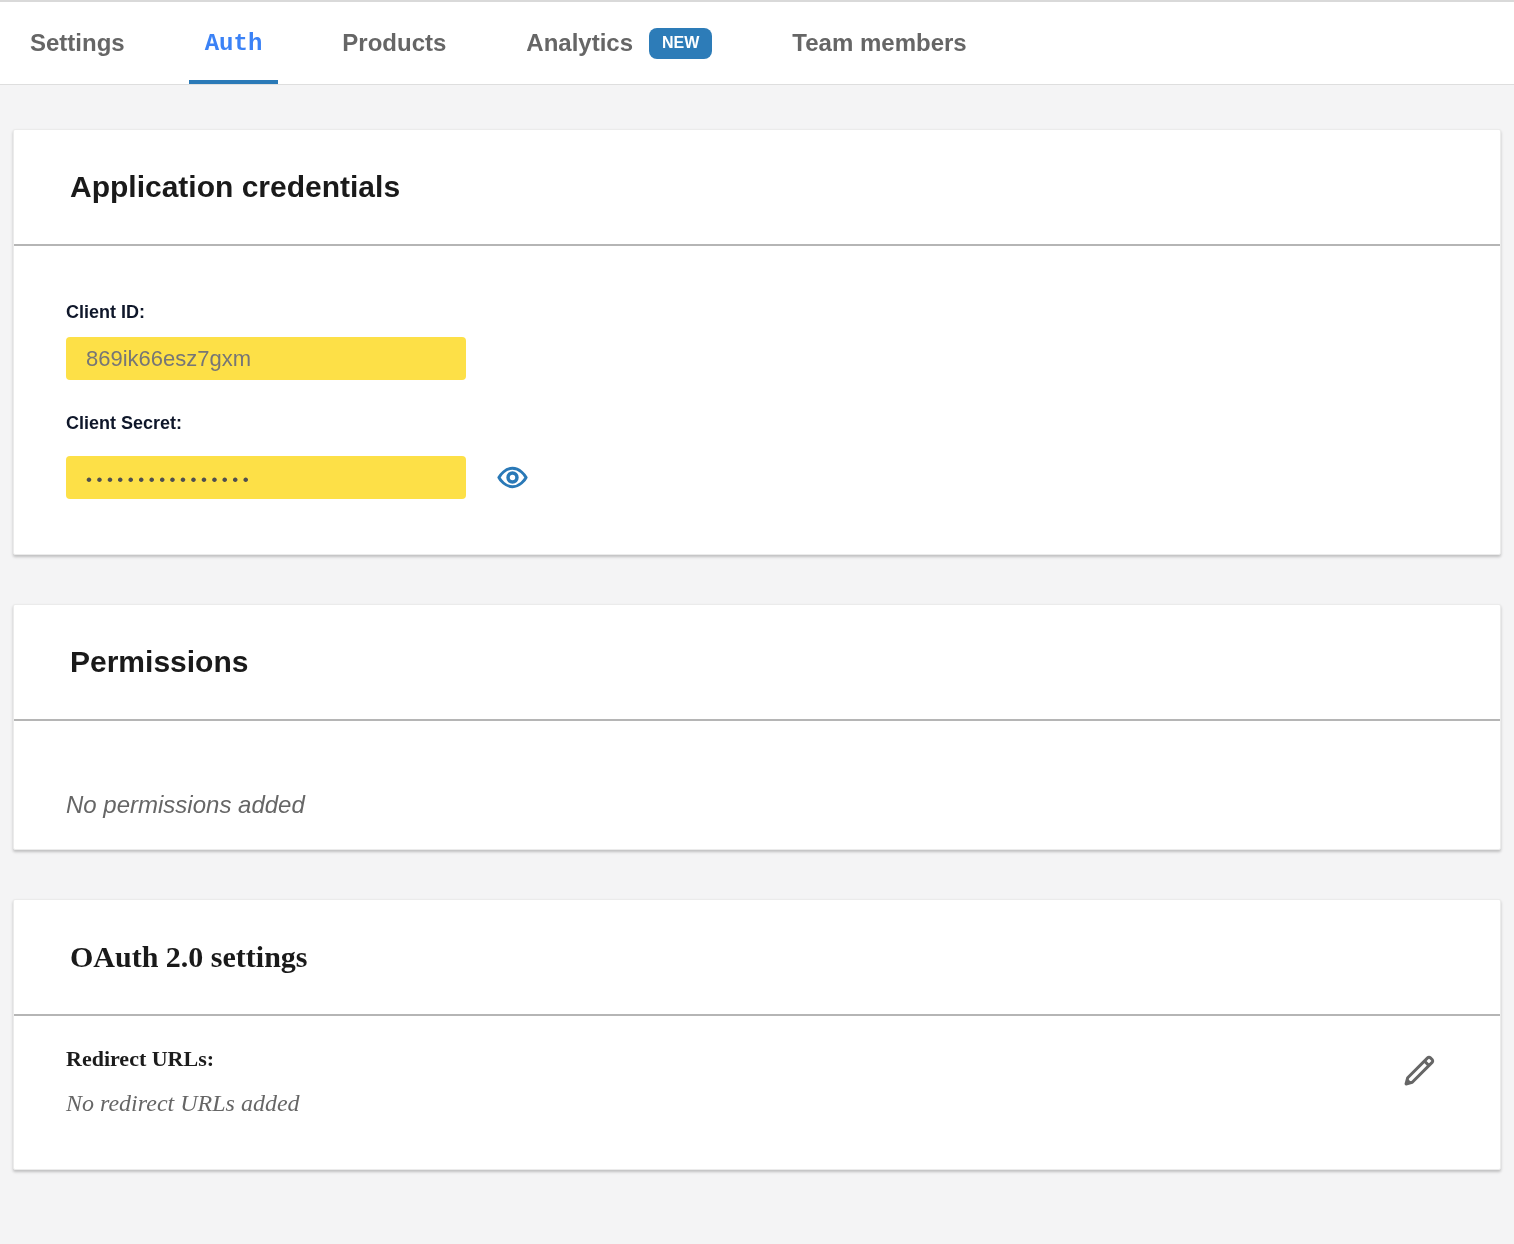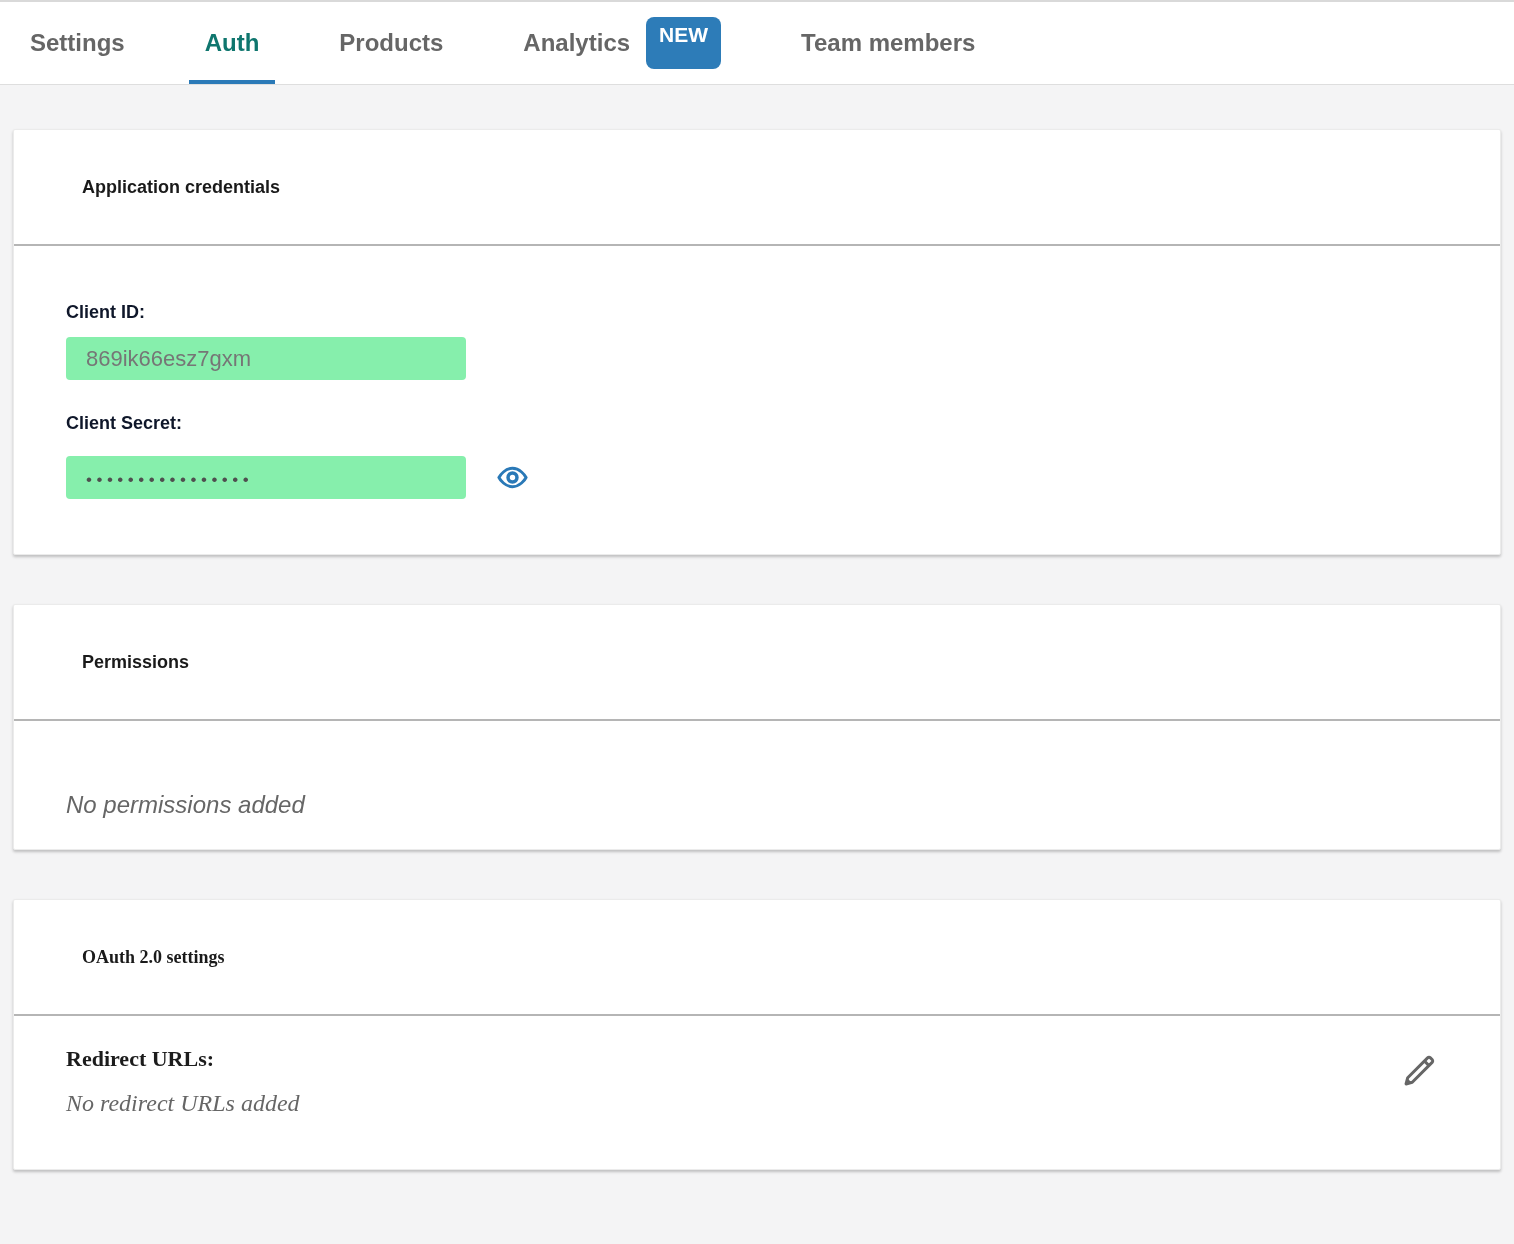--- a/index.html
+++ b/index.html
@@ -29,36 +29,36 @@
     display: flex;
     align-items: center;
     padding: 0 16px;
     margin-right: 48px;
     font-size: 24px;
     font-weight: 600;
     color: #666666;
     cursor: pointer;
     white-space: nowrap;
   }
-  .tab.active { color: #0f766e; }
+  .tab.active { color: #3b82f6; font-family: Liberation Mono, monospace; }
   .tab-underline {
     position: absolute;
     left: 0; right: 0; bottom: 0;
     height: 4px;
     background: #2a79b7;
   }
   .badge {
     display: inline-block;
     margin-left: 16px;
     background: #2d7cb8;
     color: #ffffff;
-    font-size: 21px;
+    font-size: 16px;
     font-weight: 700;
     line-height: 1;
-    padding: 7px 13px 24px;
+    padding: 7px 13px 8px;
     border-radius: 8px;
   }
 
   
   .main {
     padding: 44px 13px 14px;
   }
   .card {
     background: #ffffff;
     border: 1px solid #ebebeb;
@@ -68,39 +68,39 @@
   }
   .card:last-child { margin-bottom: 0; font-family: Liberation Serif, serif; }
   .card-header {
     height: 116px;
     display: flex;
     align-items: center;
     padding: 0 52px;
     border-bottom: 2px solid #b5b5b5;
   }
   .card-title {
-    margin: 16px;
-    font-size: 18px;
+    margin: 4px;
+    font-size: 30px;
     font-weight: 700;
     color: #1a1a1a;
   }
 
   
   .credentials-body { padding: 56px 52px 55px; }
   .field-label {
     font-size: 18px;
     font-weight: 700;
     color: #0f172a;
     margin: 0 0 14px;
   }
   .field-label.secret { margin-top: 33px; margin-bottom: 22px; }
   .value-box {
     width: 400px;
     height: 43px;
-    background: #86efac;
+    background: #fde047;
     border: none;
     border-radius: 4px;
     display: flex;
     align-items: center;
     padding: 0 20px;
     font-size: 22px;
     color: #767676;
   }
   .secret-row { display: flex; align-items: center; }
   .secret-box {

